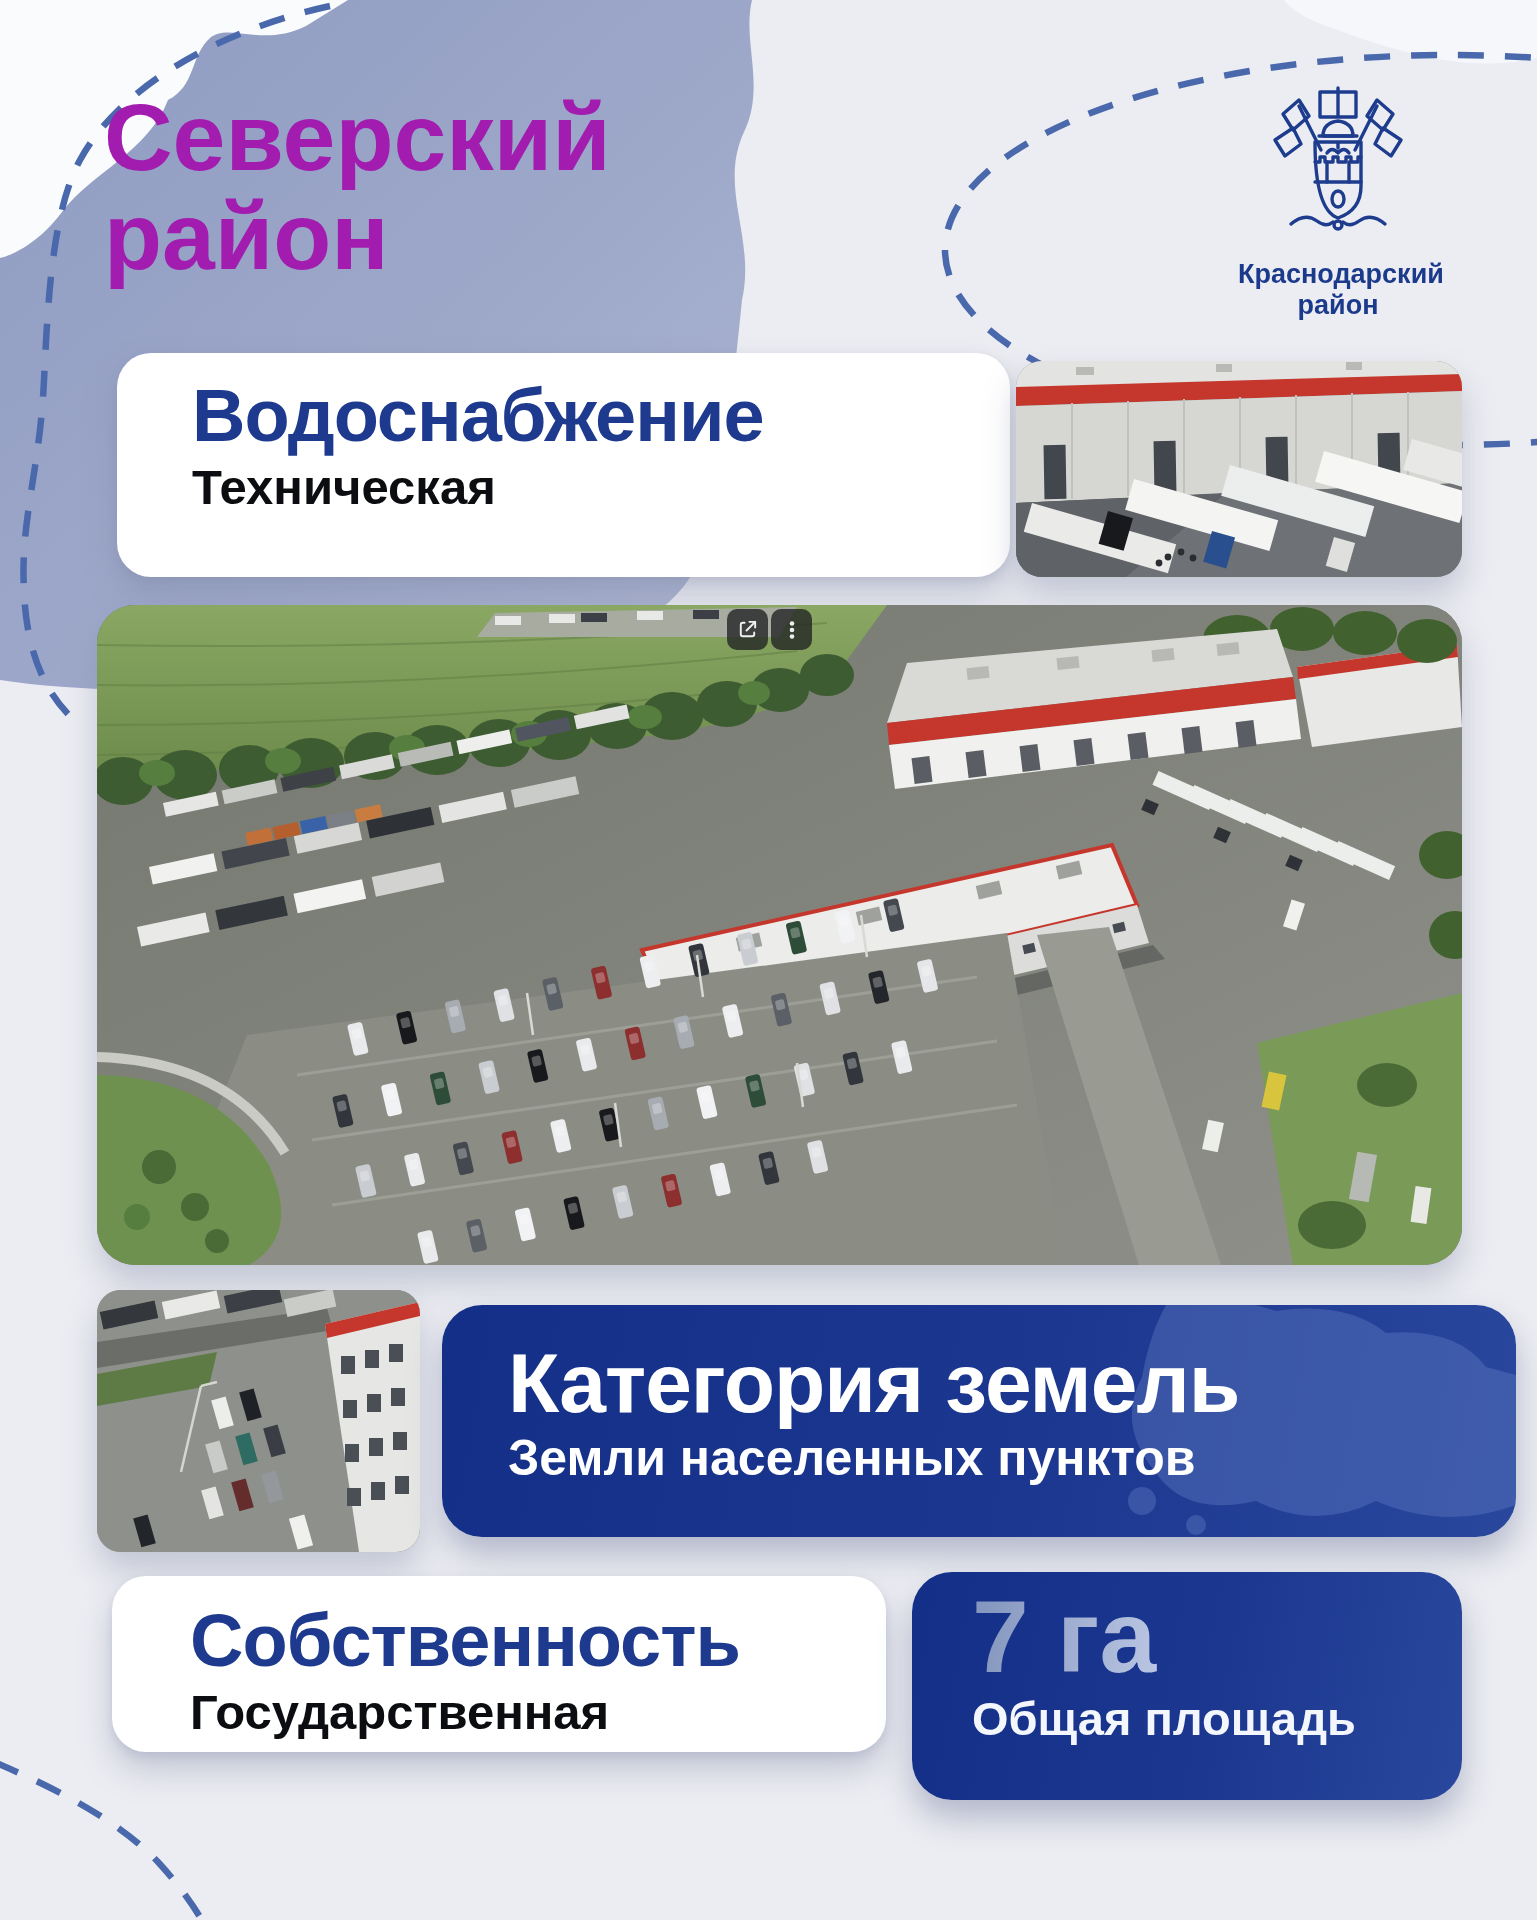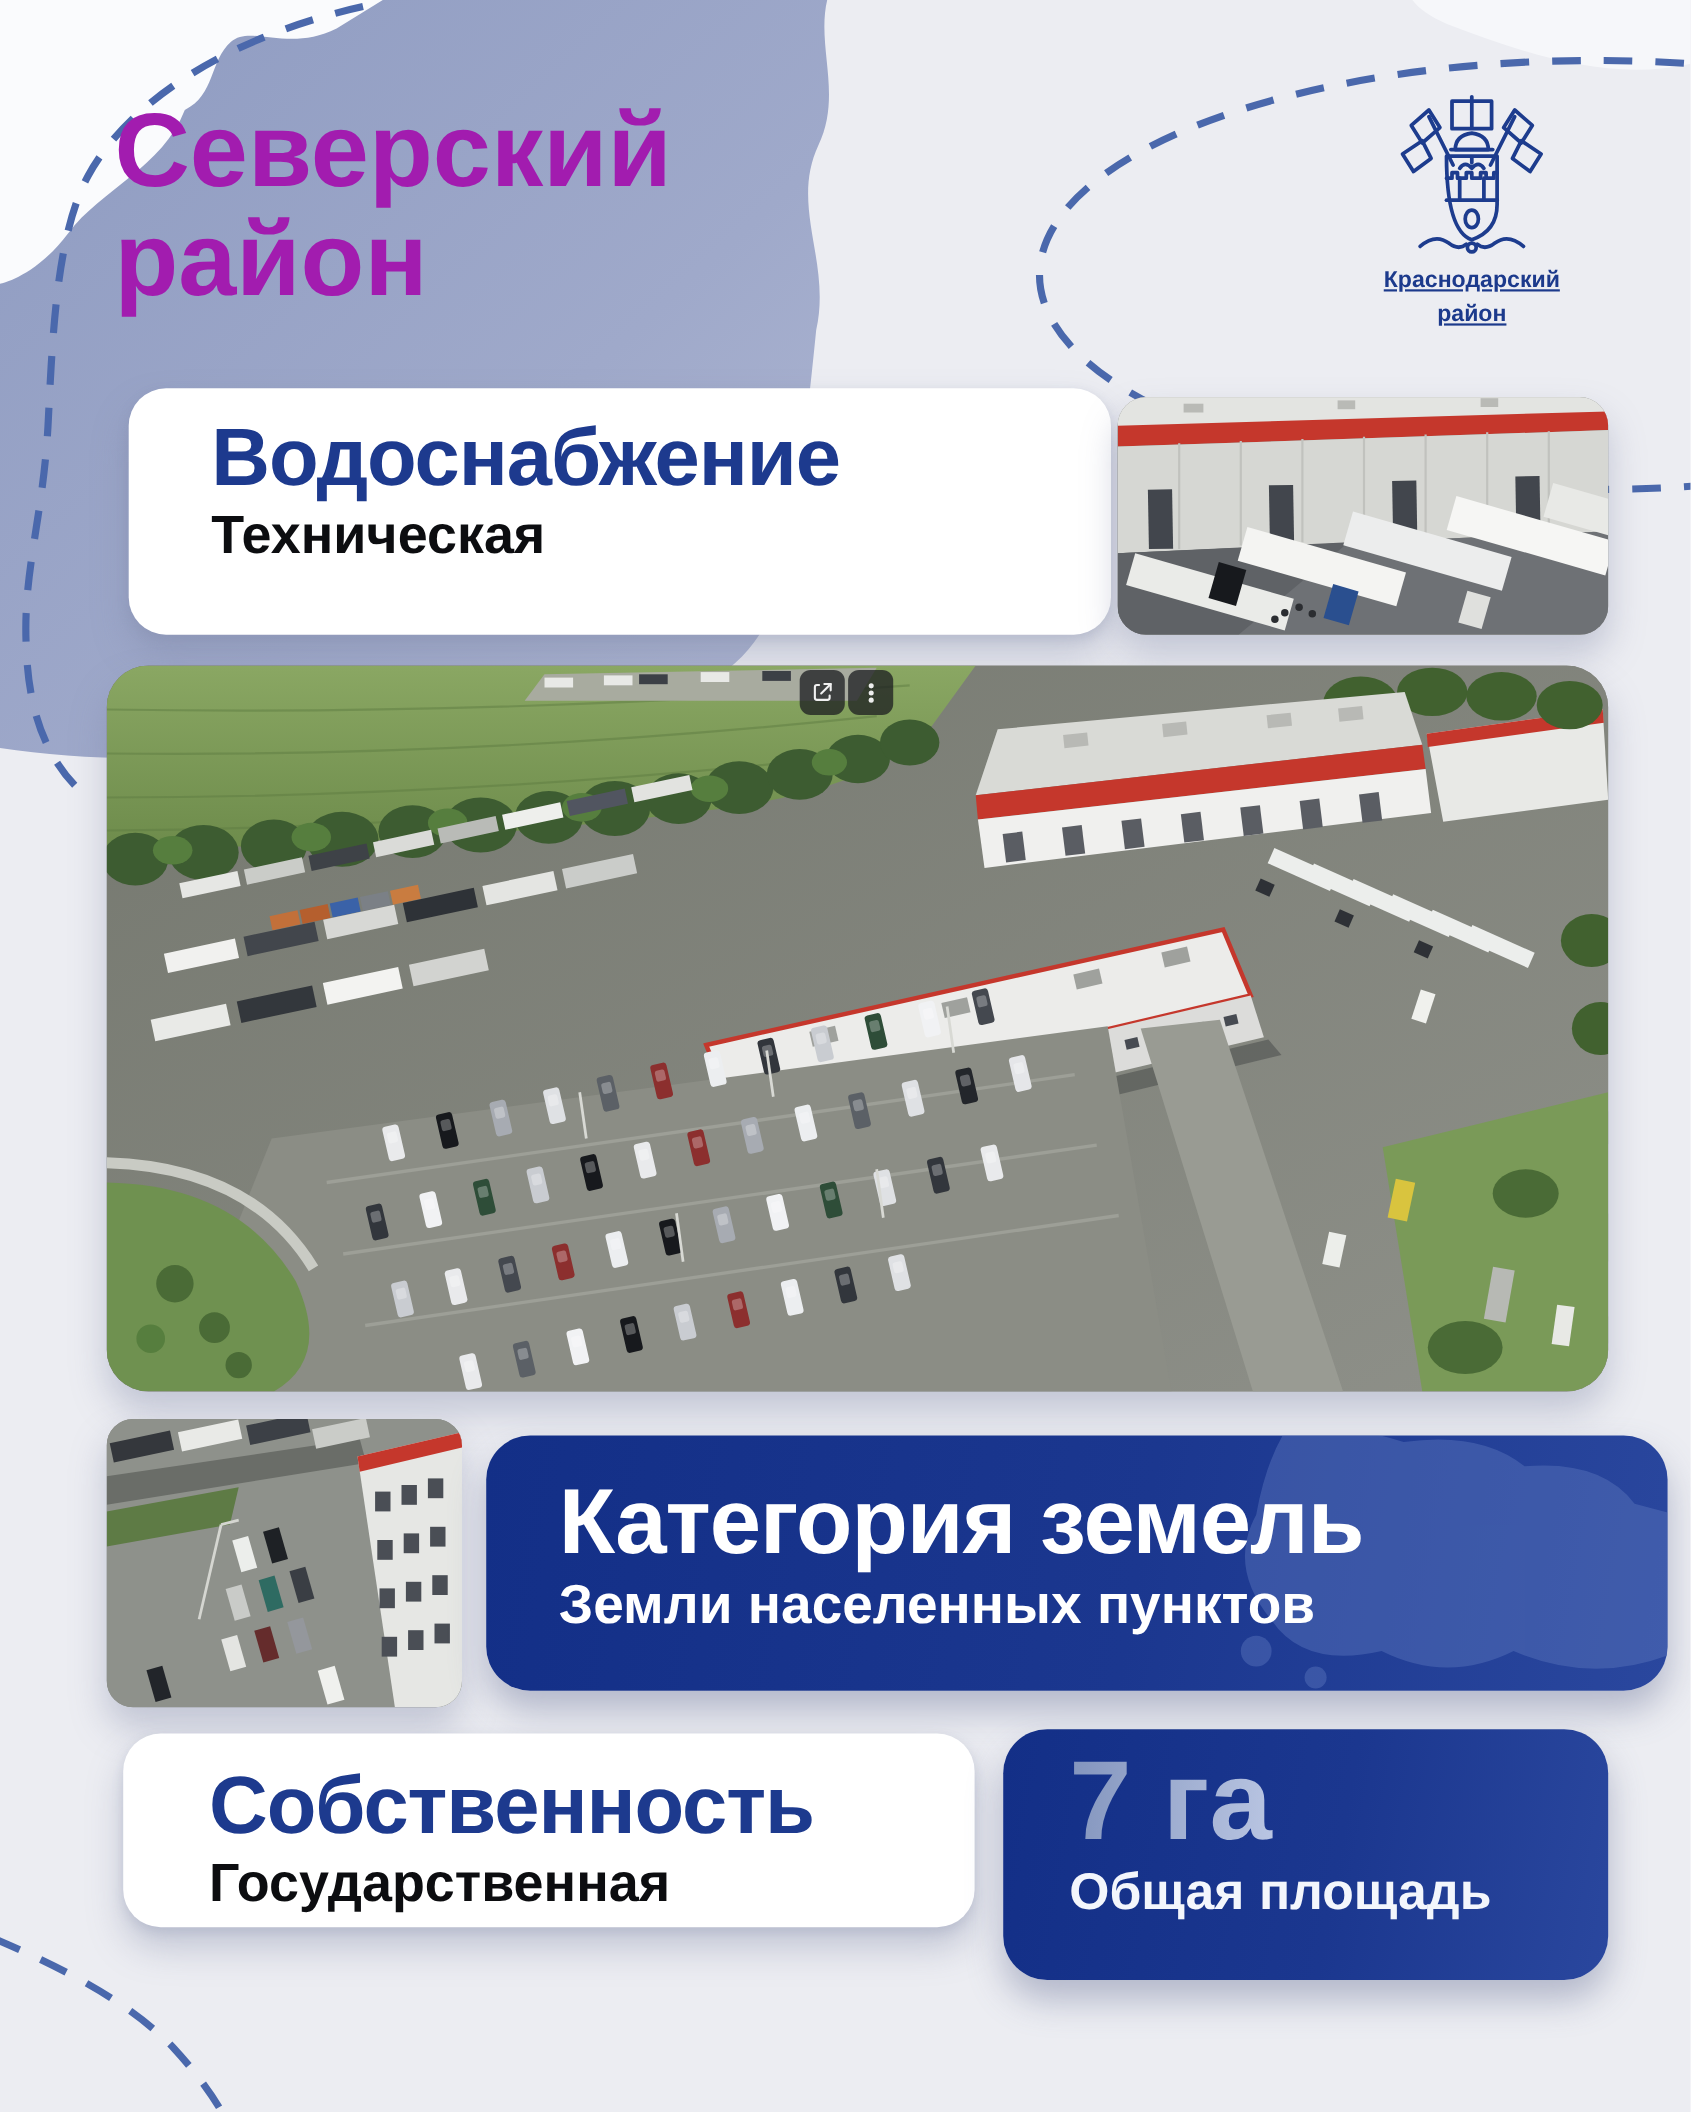--- a/index.html
+++ b/index.html
@@ -13,21 +13,21 @@
   .fg{z-index:2;}
 
   .district-title{
     position:absolute; left:104px; top:88px; z-index:1;
     font-size:95px; line-height:99px; color:#a21caf; letter-spacing:0px;
   }
   .region-block{
     position:absolute; left:1238px; top:84px; width:200px; z-index:1;
     text-align:center; color:#1c3a8c;
   }
-  .region-label{font-size:21px; line-height:31px; margin-top:0;text-decoration:underline;}
+  .region-label{font-size:27px; line-height:31px; margin-top:21px;}
 
   .card{
     position:absolute; background:#ffffff; border-radius:34px;
     box-shadow:0 18px 32px rgba(125,135,165,.38), 0 4px 10px rgba(125,135,165,.20);
     box-sizing:border-box;
     margin-left:20px;
   }
   .card-water{left:97px; top:353px; width:893px; height:224px; padding:26px 30px 0 75px;}
   .card-ownership{left:92px; top:1576px; width:774px; height:176px; padding:28px 26px 0 78px;}
   .title-blue{font-size:74px; line-height:1.0; color:#1d3a8e; letter-spacing:-1px;}

